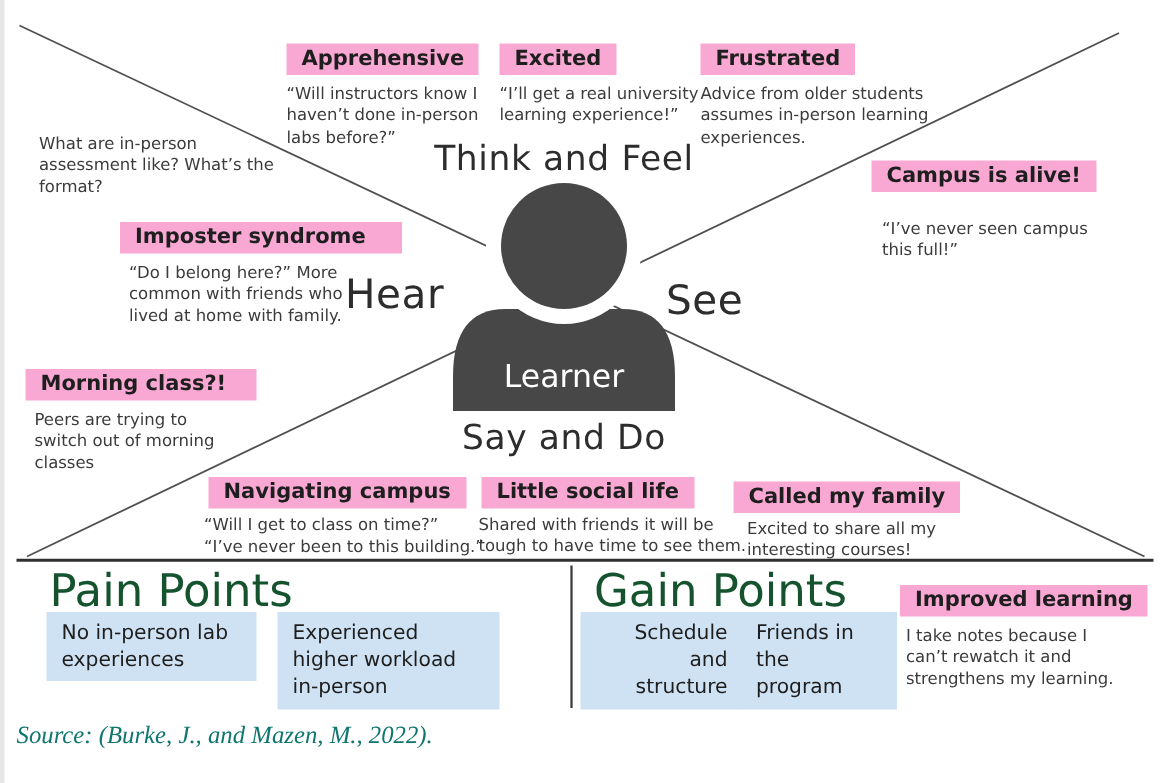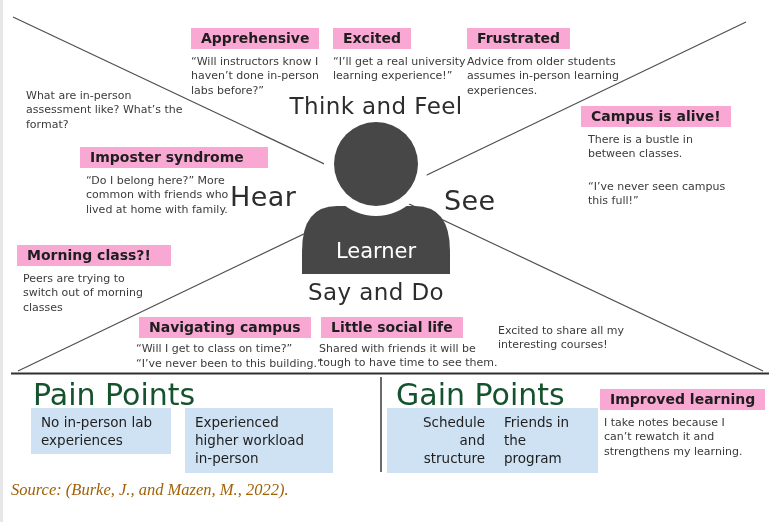--- a/index.html
+++ b/index.html
@@ -18,21 +18,21 @@
   }
   .note-body { font-size:11px; line-height:1.3; color:#3b3b3b; margin-top:6px; }
   .nowrap { white-space:nowrap; }
   .section-heading { position:absolute; font-size:30px; color:#14532d; }
   .section-item {
     position:absolute; background:#cfe2f3; color:#1e1e1e;
     font-size:13.5px; line-height:1.35; padding:5px 10px;
   }
   .src {
     position:absolute; font-family:"Liberation Serif","DejaVu Serif",serif;
-    font-style:italic; font-size:16.5px; color:#a16207;
+    font-style:italic; font-size:16.5px; color:#0f766e;
   }
   .learner-label {
     font-family:"DejaVu Sans","Liberation Sans",sans-serif;
     font-size:21px; fill:#ffffff;
   }
 </style>
 </head>
 <body>
 
 <div class="canvas">
@@ -81,37 +81,37 @@
       <div class="note-body" style="width:168px; margin-left:6px;">“Do I belong here?” More common with friends who lived at home with family.</div>
     </div>
 
     <div class="note" style="left:14px; top:245px;">
       <div class="note-title" style="padding-right:20px;">Morning class?!</div>
       <div class="note-body" style="width:135px; margin-left:6px;">Peers are trying to switch out of morning classes</div>
     </div>
 
     <div class="note" style="left:578px; top:106px;">
       <div class="note-title" style="min-width:128px;">Campus is alive!</div>
-      <div class="note-body" style="width:150px; margin-left:7px;">There is a bustle in between classes.</div>
       <div class="note-body" style="width:150px; margin-left:7px; margin-top:18px;">“I’ve never seen campus this full!”</div>
     </div>
 
 
     <div class="note" style="left:136px; top:317px;">
       <div class="note-title">Navigating campus</div>
       <div class="note-body nowrap" style="margin-left:-3px; margin-top:4px;">“Will I get to class on time?”</div>
       <div class="note-body nowrap" style="margin-left:-3px; margin-top:1px;">“I’ve never been to this building.”</div>
     </div>
 
     <div class="note" style="left:318px; top:317px;">
       <div class="note-title" style="min-width:116px;">Little social life</div>
       <div class="note-body" style="width:190px; margin-left:-2px; margin-top:4px;">Shared with friends it will be tough to have time to see them.</div>
     </div>
 
     <div class="note" style="left:486px; top:320px;">
+      <div class="note-title">Called my family</div>
       <div class="note-body" style="width:145px; margin-left:9px; margin-top:4px;">Excited to share all my interesting courses!</div>
     </div>
 
     <div class="section-heading" style="left:30px; top:377px;">Pain Points</div>
     <div class="section-item" style="left:28px; top:408px; width:120px;">No in-person lab experiences</div>
     <div class="section-item" style="left:182px; top:408px; width:128px;">Experienced higher workload in-person</div>
 
     <div class="section-heading" style="left:393px; top:377px;">Gain Points</div>
     <div class="section-item" style="left:384px; top:408px; width:88px;text-align:right;">Schedule and structure</div>
     <div class="section-item" style="left:491px; top:408px; width:84px;">Friends in the program</div>

